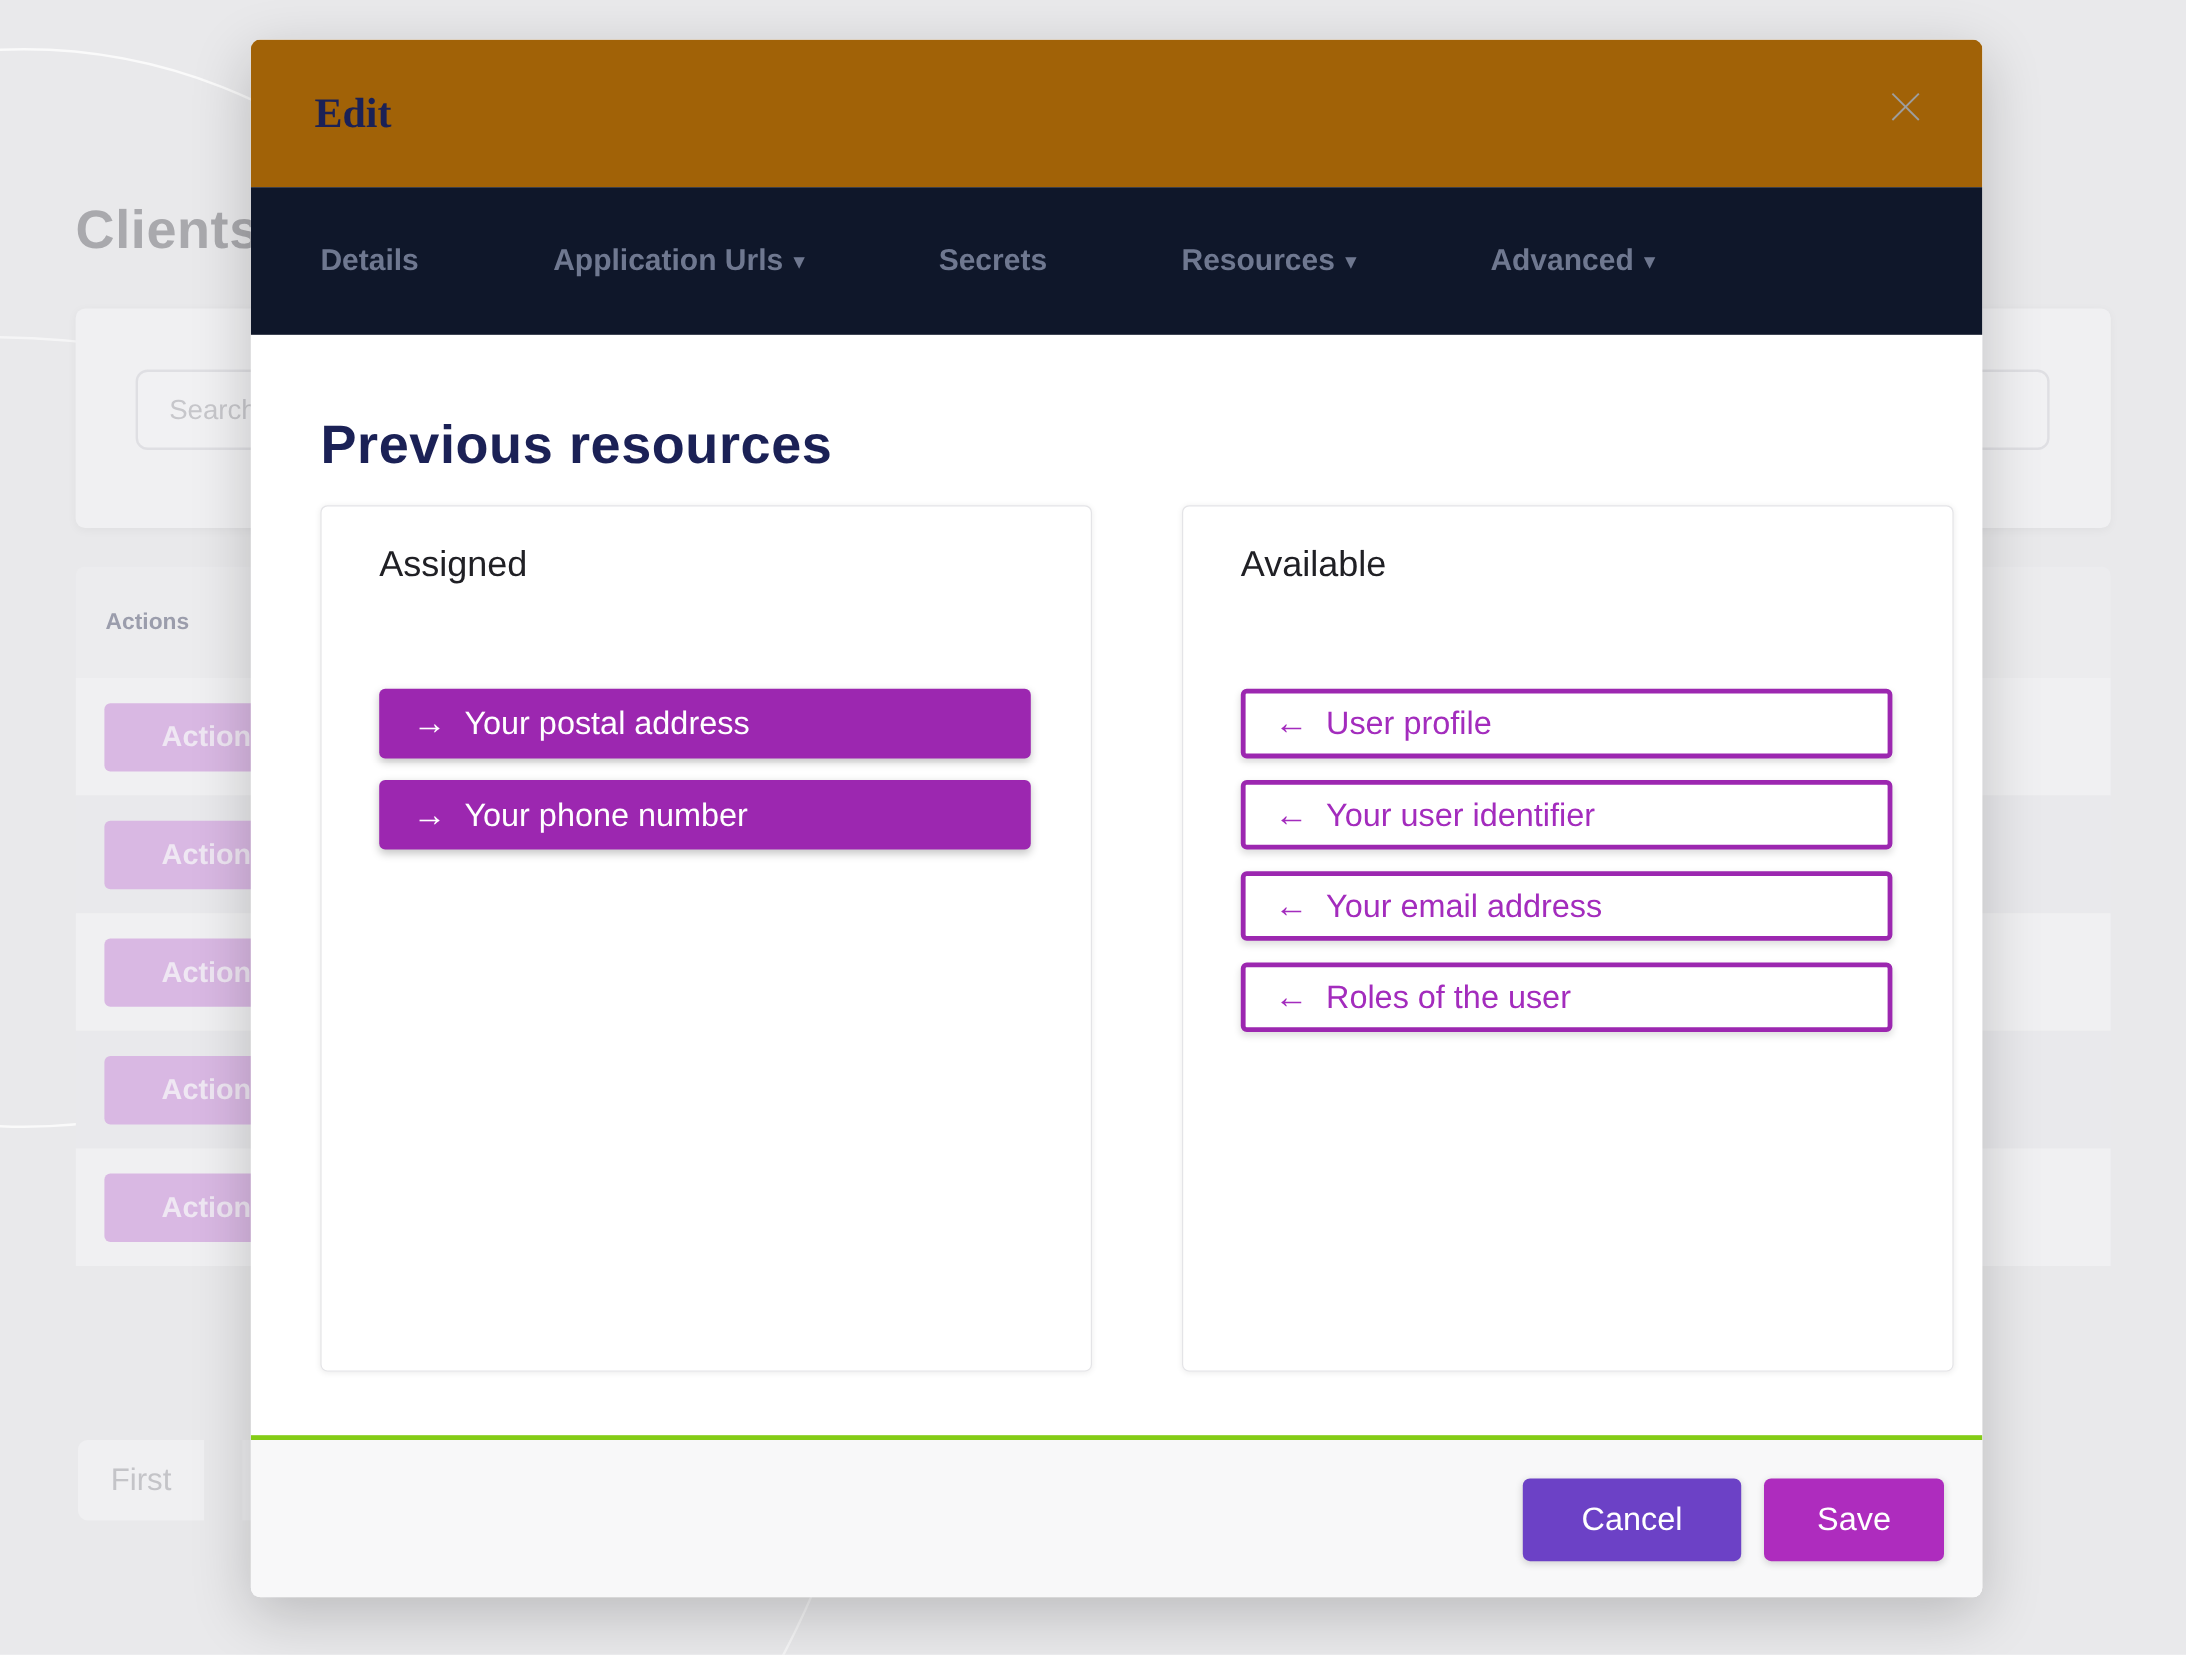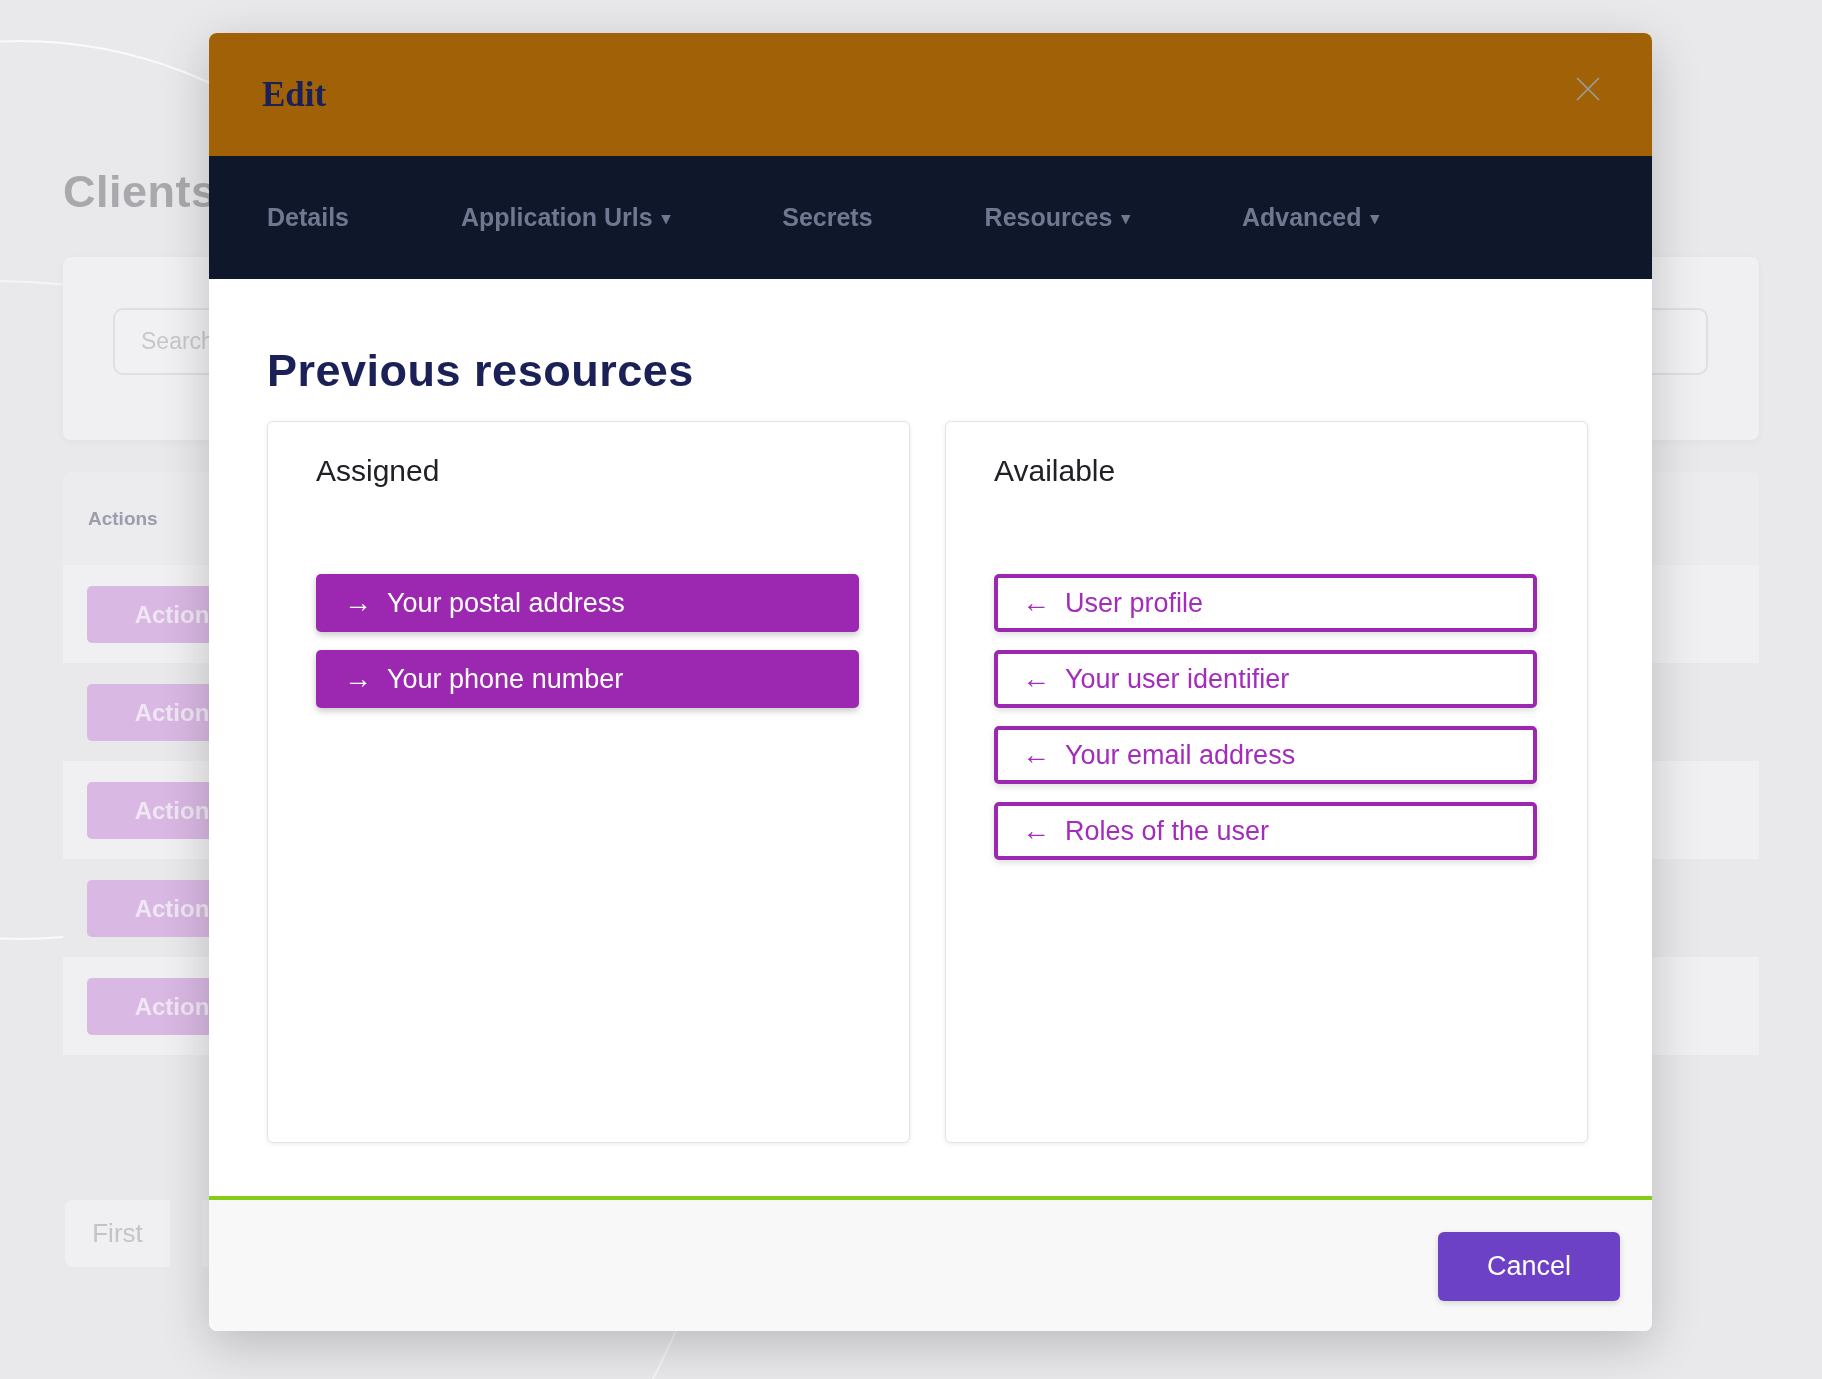--- a/index.html
+++ b/index.html
@@ -69,21 +69,21 @@
   .tab .caret { font-size:17px; margin-left:9px; position:relative; top:-2px; color:#6f7890; }
 
   .section-title { position:absolute; left:58px; top:312px; font-size:45px; font-weight:700; color:#1b2156; letter-spacing:.5px; }
 
   .panel {
     position:absolute; top:388px; width:643px; height:722px;
     background:#fff; border:1px solid #e4e4e7; border-radius:6px;
     box-shadow:0 1px 5px rgba(0,0,0,0.08);
   }
   .panel.assigned  { left:58px; }
-  .panel.available { left:736px; }
+  .panel.available { left:776px; }
   .panel-title { position:absolute; left:48px; top:32px; font-size:30px; font-weight:400; color:#202025; }
   .panel-list { position:absolute; left:48px; top:152px; width:543px; display:flex; flex-direction:column; gap:18px; }
 
   .res-btn {
     height:58px; width:100%; border-radius:5px; cursor:pointer; text-align:left;
     display:flex; align-items:center; font-family:"Liberation Sans", sans-serif;
     font-size:27px; font-weight:500;
   }
   .res-btn .arrow { font-weight:700; margin-right:15px; font-size:28px; }
   .res-btn.filled {
@@ -226,15 +226,16 @@
       </button>
       <button class="res-btn outline">
         <span class="arrow">←</span>
         <span>Roles of the user</span>
       </button>
     </div>
   </div>
 
   <div class="modal-footer">
     <button class="footer-btn cancel">Cancel</button>
+    <button class="footer-btn save">Save</button>
   </div>
 
 </div>
 
 </body></html>

